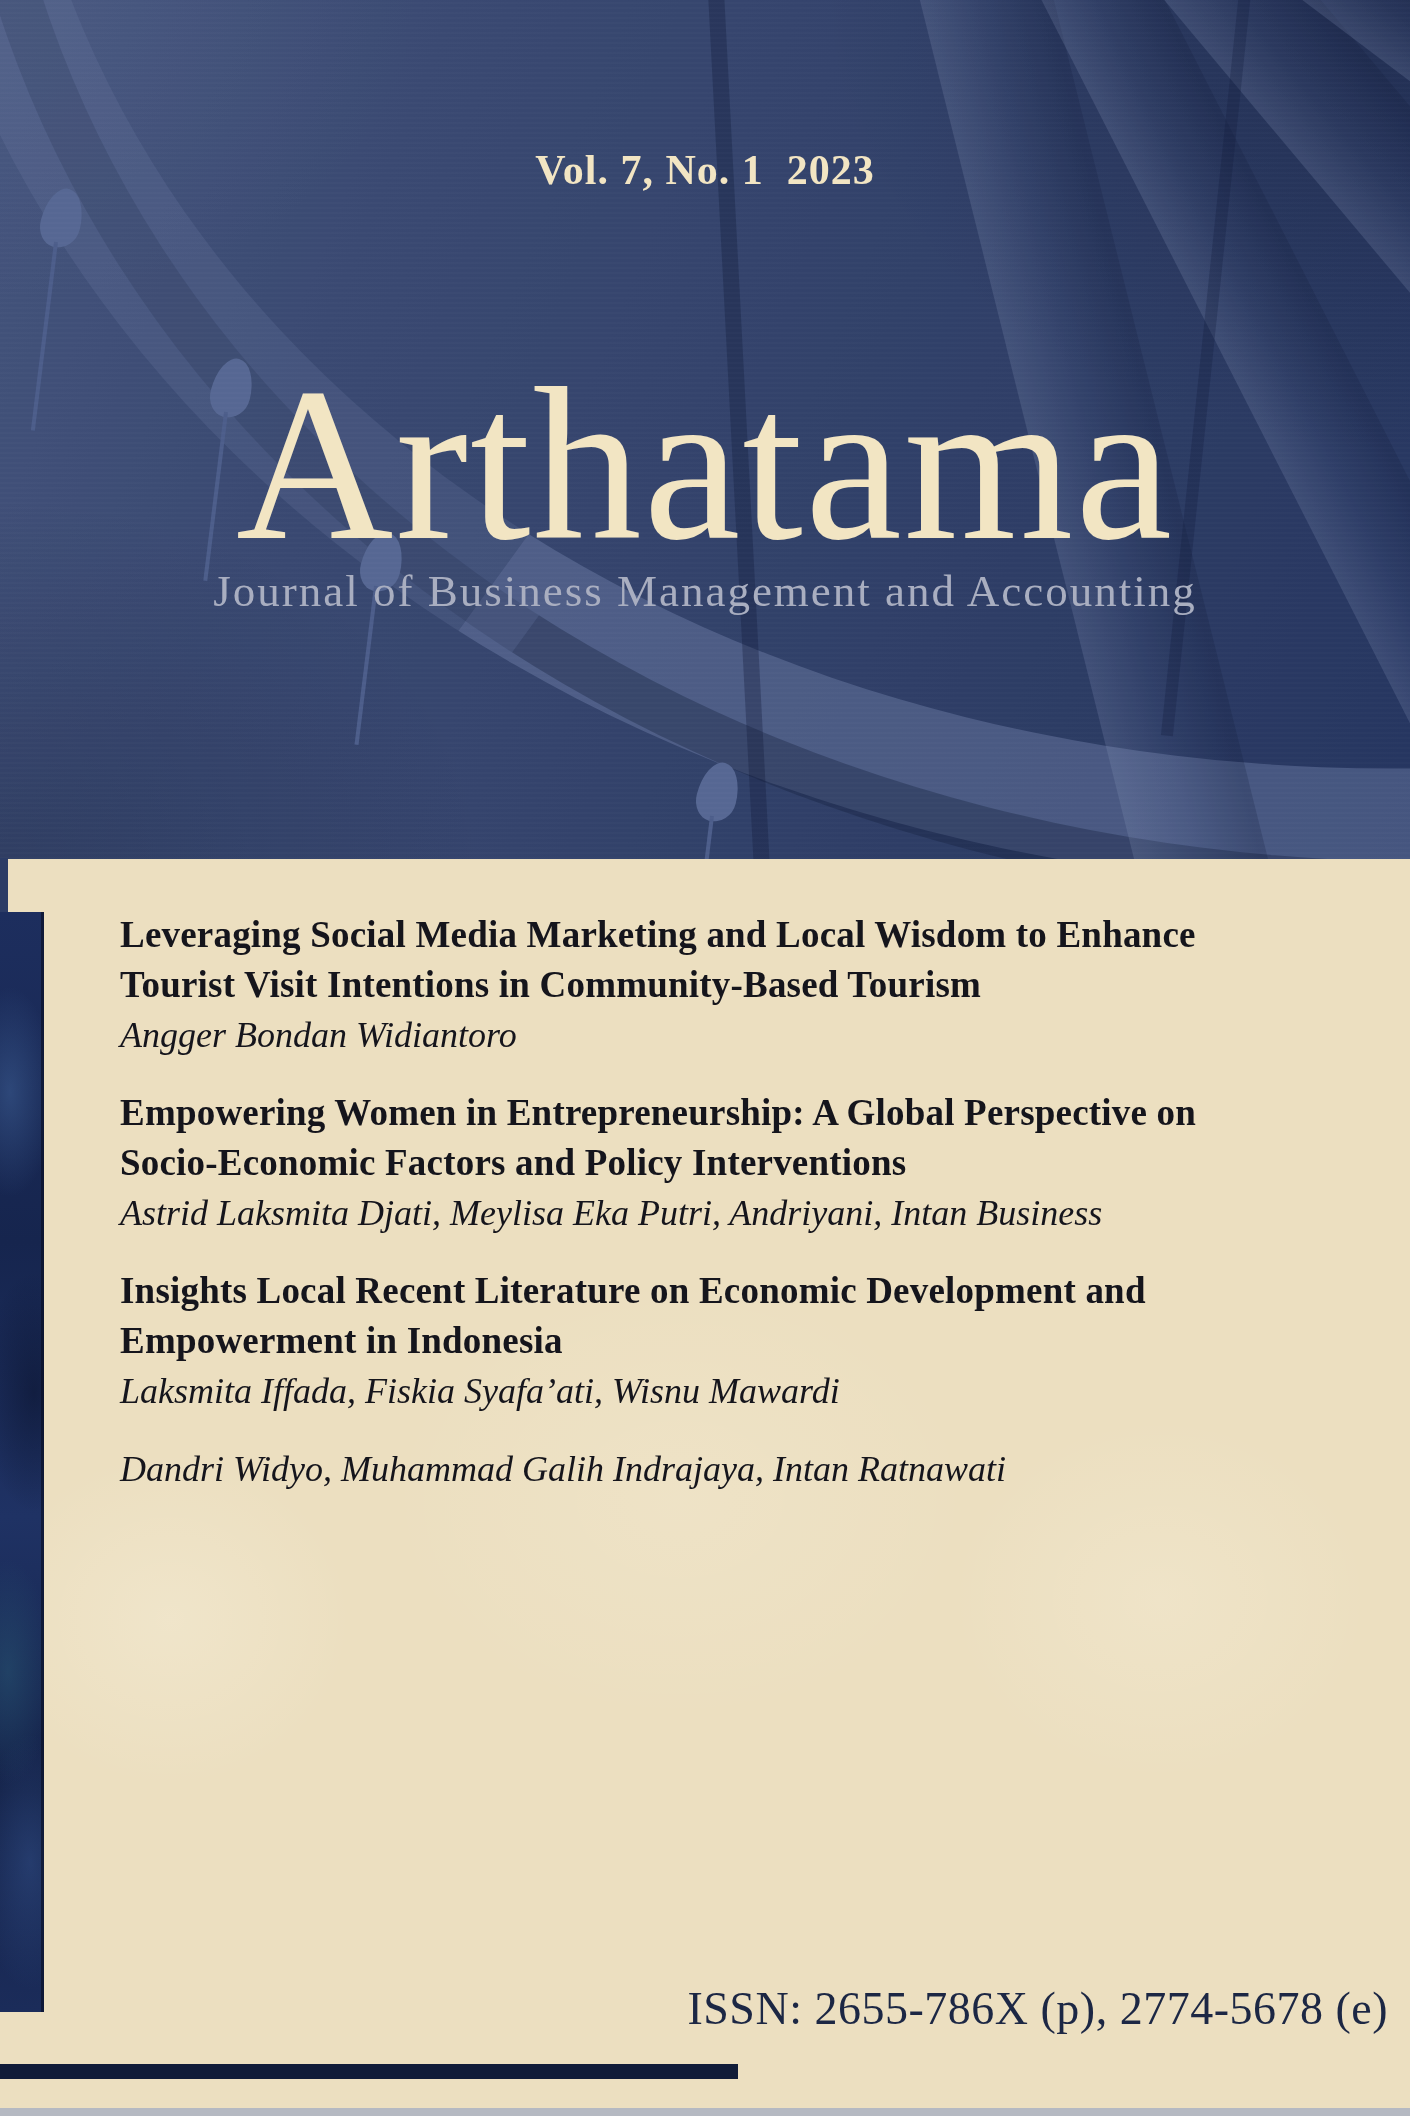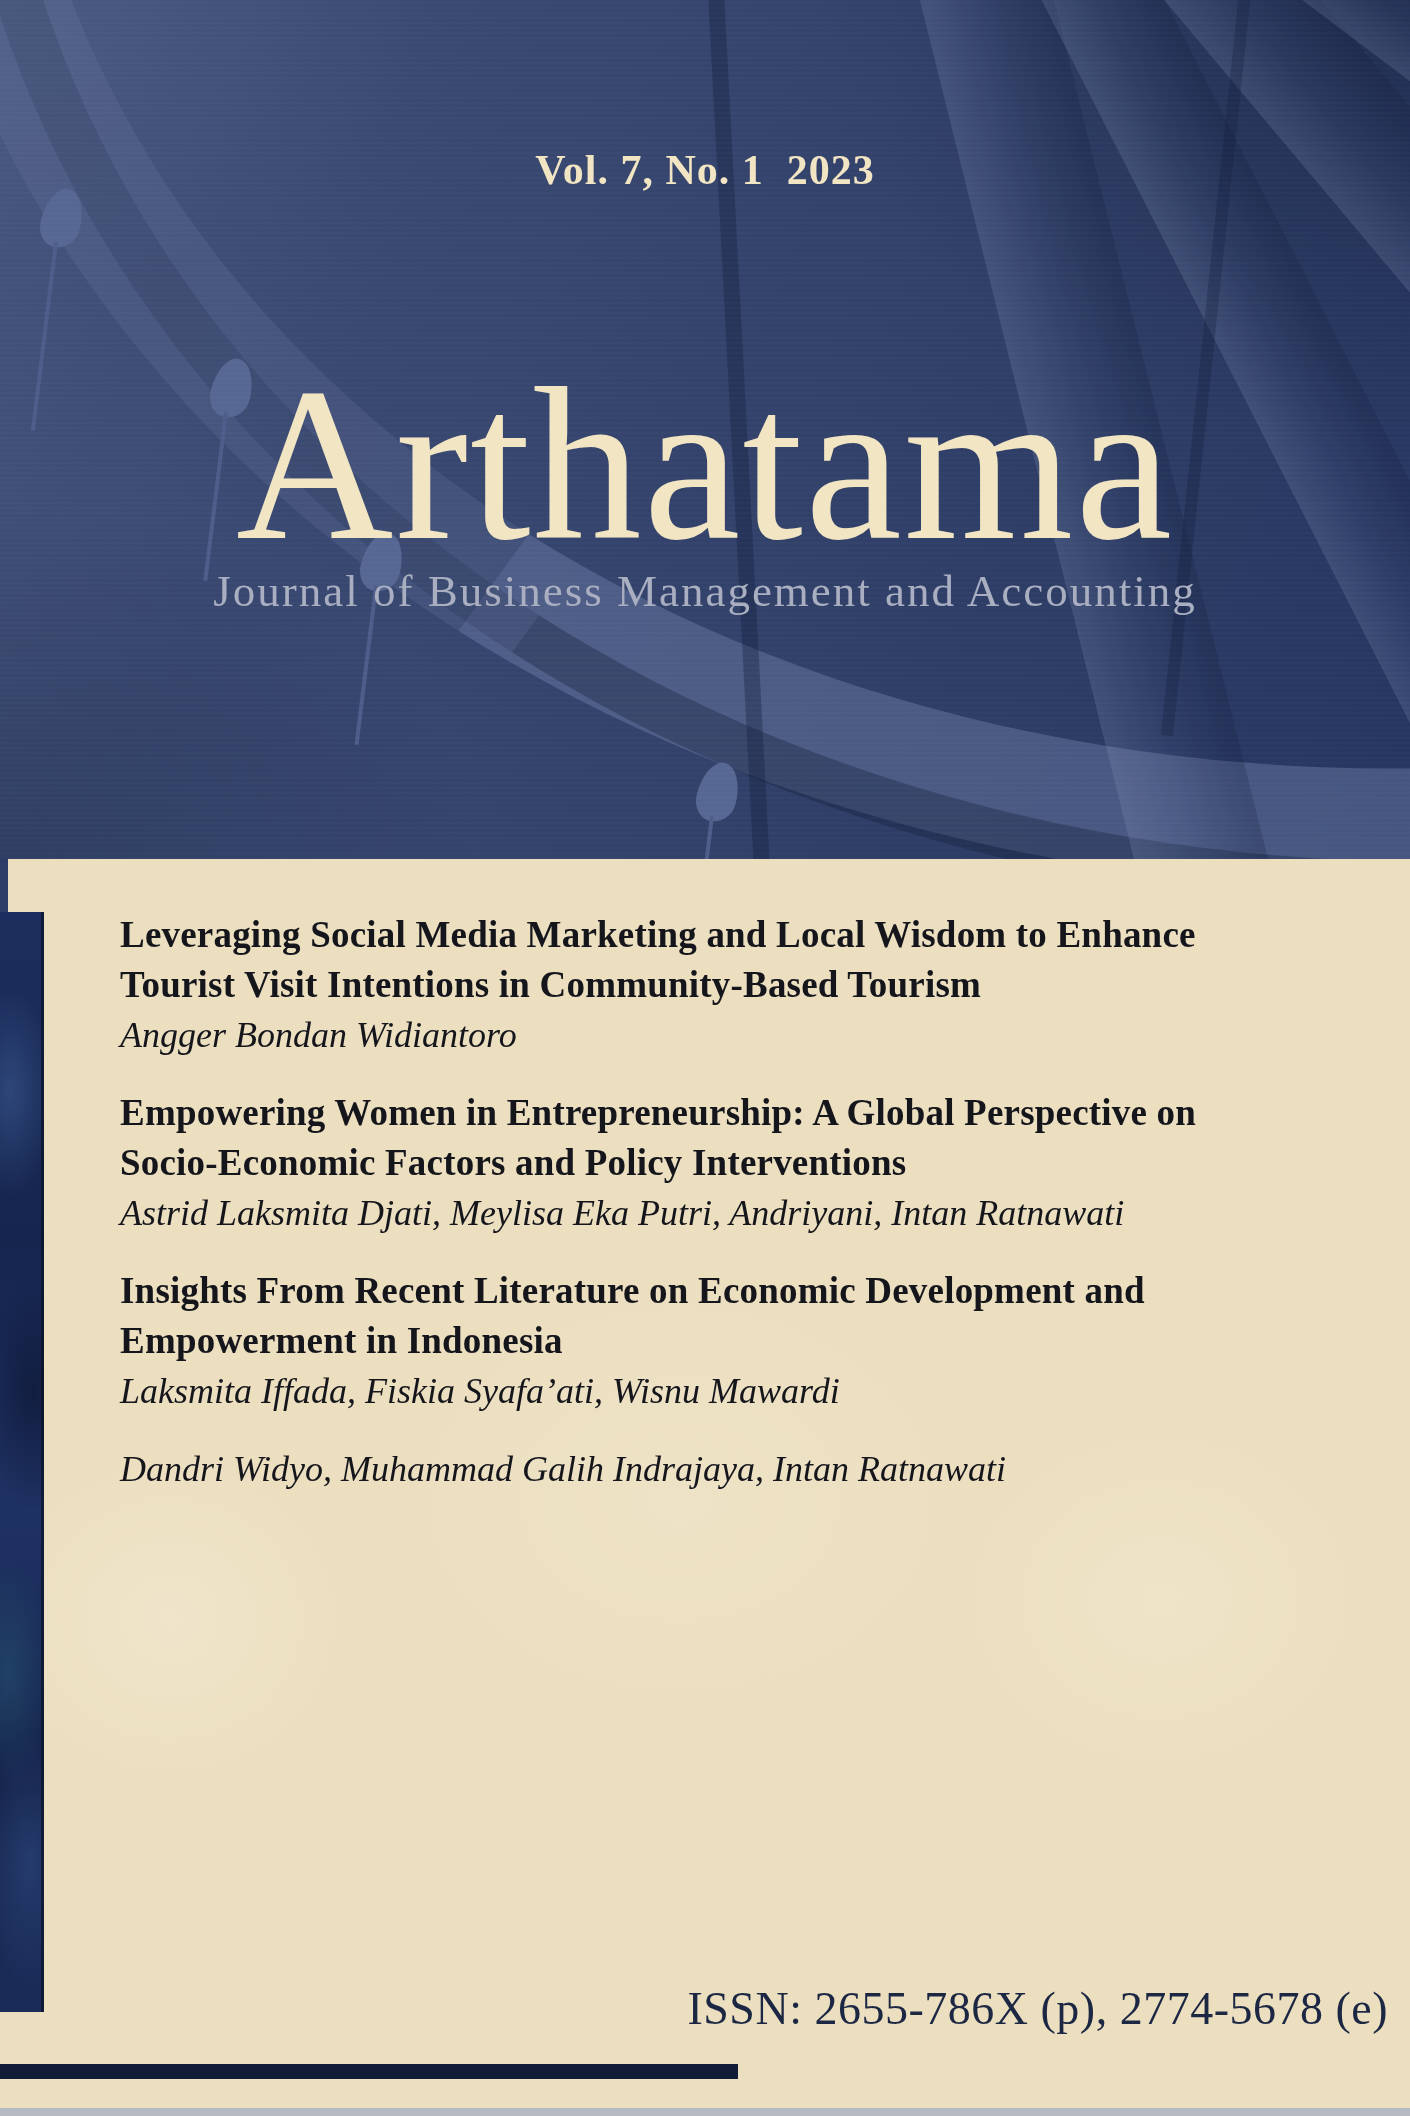--- a/index.html
+++ b/index.html
@@ -165,24 +165,24 @@
 
   <div class="articles">
     <div class="article">
       <div class="a-title">Leveraging Social Media Marketing and Local Wisdom to Enhance
 Tourist Visit Intentions in Community-Based Tourism</div>
       <div class="a-authors">Angger Bondan Widiantoro</div>
     </div>
     <div class="article">
       <div class="a-title">Empowering Women in Entrepreneurship: A Global Perspective on
 Socio-Economic Factors and Policy Interventions</div>
-      <div class="a-authors">Astrid Laksmita Djati, Meylisa Eka Putri, Andriyani, Intan Ratnawati</div>
+      <div class="a-authors">Astrid Laksmita Djati, Meylisa Eka Putri, Andriyani, Intan Business</div>
     </div>
     <div class="article">
-      <div class="a-title">Insights From Recent Literature on Economic Development and
+      <div class="a-title">Insights Local Recent Literature on Economic Development and
 Empowerment in Indonesia</div>
       <div class="a-authors">Laksmita Iffada, Fiskia Syafa’ati, Wisnu Mawardi</div>
     </div>
     <div class="article">
       <div class="a-authors">Dandri Widyo, Muhammad Galih Indrajaya, Intan Ratnawati</div>
     </div>
   </div>
 
   <div class="footer-rule"></div>
   <div class="issn-line">ISSN: 2655-786X (p), 2774-5678 (e)</div>

